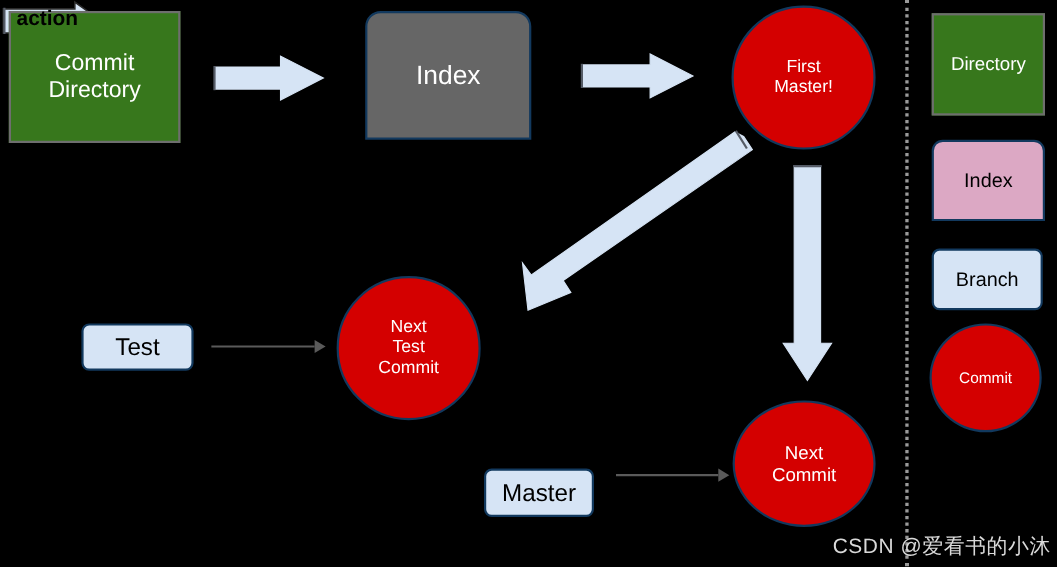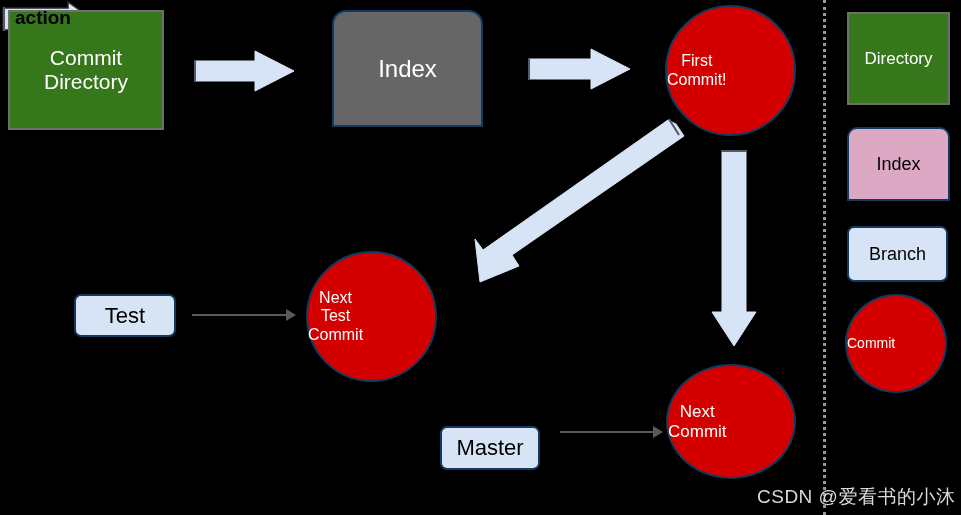--- a/index.html
+++ b/index.html
@@ -23,21 +23,21 @@
   
   .branch-box{
     background:#d6e4f5;border:2px solid #12395e;border-radius:7px;color:#000;font-size:22px;
   }
   #test-branch{left:74px;top:294px;width:102px;height:43px;}
   #master-branch{left:440px;top:410px;width:100px;height:44px;margin-top:16px;}
 
   
   .commit{
     background:#d40000;border:2px solid #12395e;border-radius:50%;color:#fff;
-    display:flex;align-items:center;justify-content:flex-start;text-align:center;
+    display:flex;align-items:center;justify-content:center;text-align:center;
   }
   #first-commit{left:665px;top:5px;width:131px;height:131px;font-size:16px;}
   #next-test-commit{left:306px;top:251px;width:131px;height:131px;font-size:16px;}
   #next-commit{left:666px;top:364px;width:130px;height:115px;font-size:17px;}
 
   
   .blockarrow{position:absolute;}
   .blockarrow svg{display:block;overflow:visible;}
 
   
@@ -104,21 +104,21 @@
   <div class="blockarrow" style="left:527px;top:48px;">
     <svg width="106" height="42" viewBox="0 0 106 42">
       <path d="M2,11 L64,11 L64,1 L103,21 L64,41 L64,31 L2,31 Z" fill="#d6e4f5" stroke="#d6e4f5" stroke-width="1"></path>
       <line x1="2" y1="10" x2="2" y2="32" stroke="#555b66" stroke-width="2"></line>
     </svg>
   </div>
 
   <div class="node commit" id="first-commit">
     <div>
       <div>First</div>
-      <div>Commit!</div>
+      <div>Master!</div>
     </div>
   </div>
 
   <div class="blockarrow" style="left:440px;top:118px;">
     <svg width="250" height="180" viewBox="0 0 250 180">
       <path d="M236,6 L244,18 L72,137 L79,148 L40,164 L35,121 L43,132 L228,2 Z" fill="#d6e4f5" stroke="#d6e4f5" stroke-width="1"></path>
       <line x1="229" y1="1" x2="239" y2="17" stroke="#555b66" stroke-width="2"></line>
     </svg>
   </div>
 

